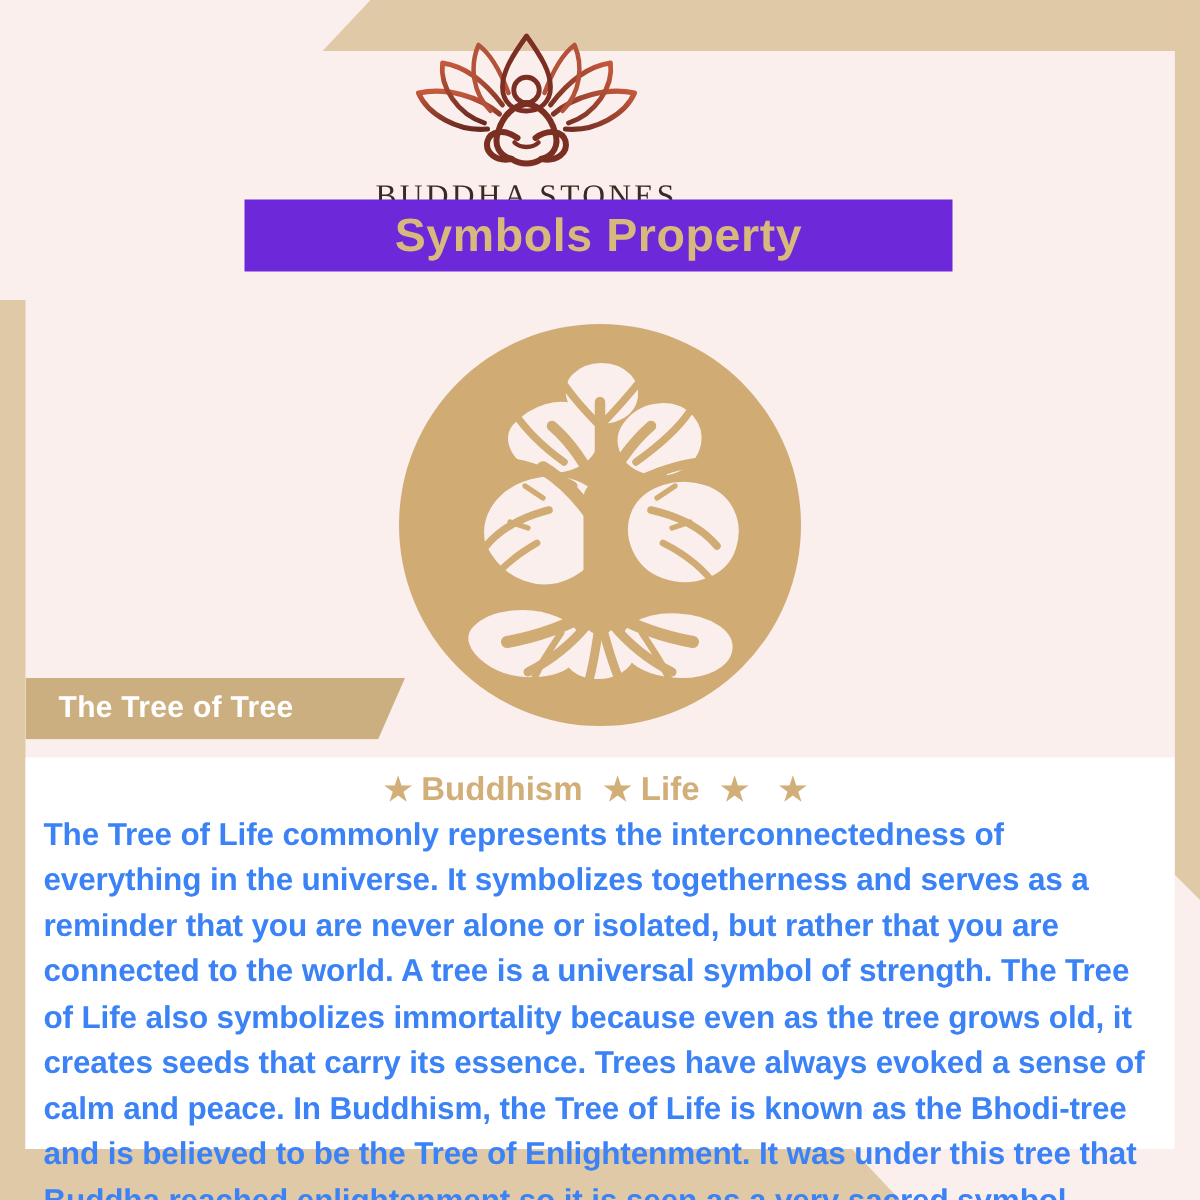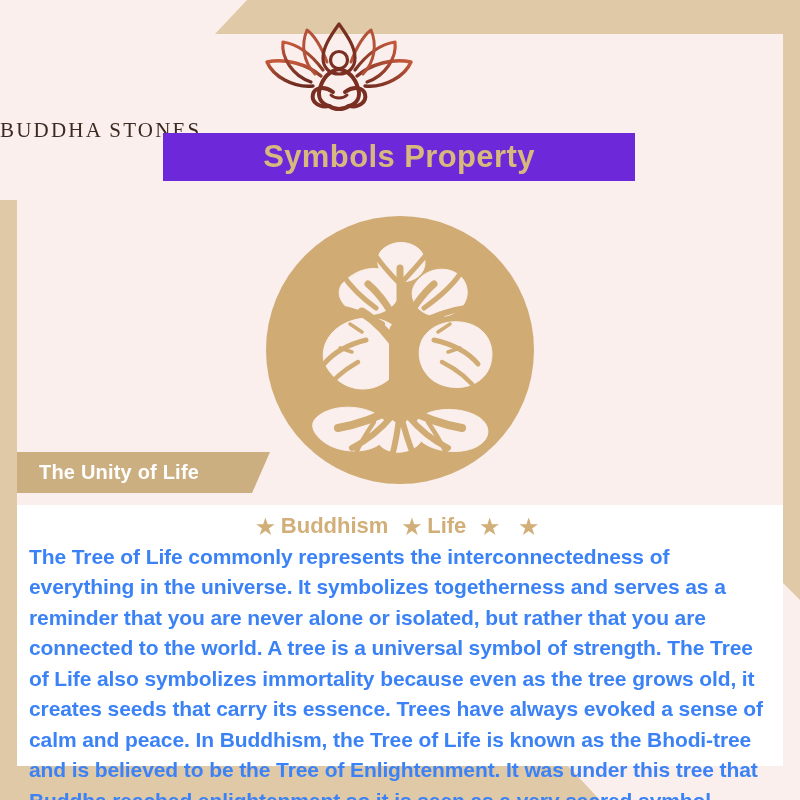--- a/index.html
+++ b/index.html
@@ -52,22 +52,23 @@
     left: 0;
     width: 600px;
     height: 34px;
     clip-path: polygon(0 0, calc(100% - 32px) 0, 100% 100%, 0 100%);
   }
 
   
   #logo-block {
     position: absolute;
     top: 18px;
-    left: 0;
+    left: 12px;
     width: 678px;
+    text-align: center;
   }
   #logo-mark {
     display: block;
     margin: 0 auto;
   }
   #logo-wordmark {
     display: block;
     margin-top: 4px;
     font-family: "Liberation Serif", serif;
     font-size: 21px;
@@ -295,21 +296,21 @@
             <path d="M90 140 L78 136" stroke-width="3.5"></path>
             <path d="M186 140 L198 136" stroke-width="3.5"></path>
           </g>
         </mask>
       </defs>
       <rect x="0" y="0" width="276" height="276" fill="#d0ab74" mask="url(#treeMask)"></rect>
     </svg>
   </div>
 
   <div id="section-tab">
-    <span id="section-tab-label">The Unity of Life</span>
+    <span id="section-tab-label">The Tree of Tree</span>
   </div>
 
   <div id="content-card">
 
     <div id="keywords-row">
       <span class="keyword">
         <span class="star">★</span>
         <span>Buddhism</span>
       </span>
       <span class="keyword">

